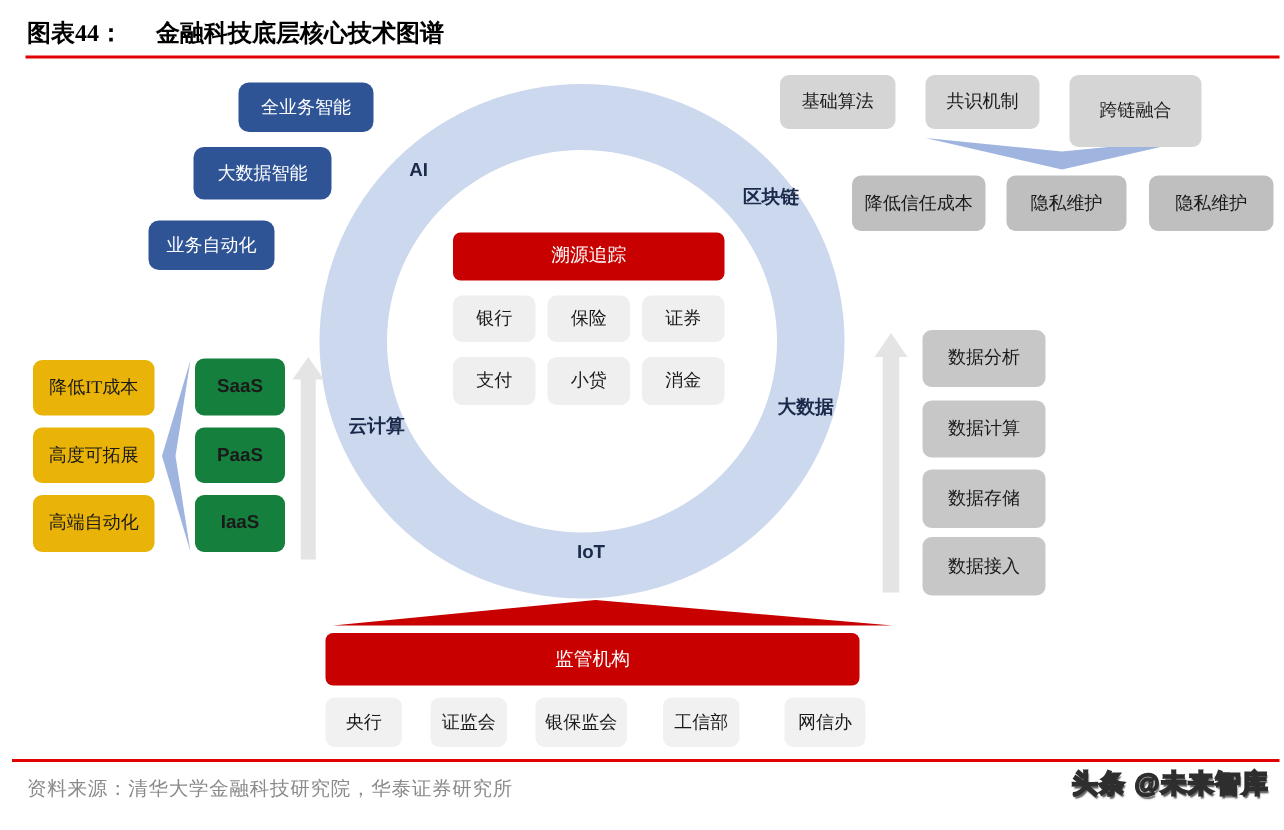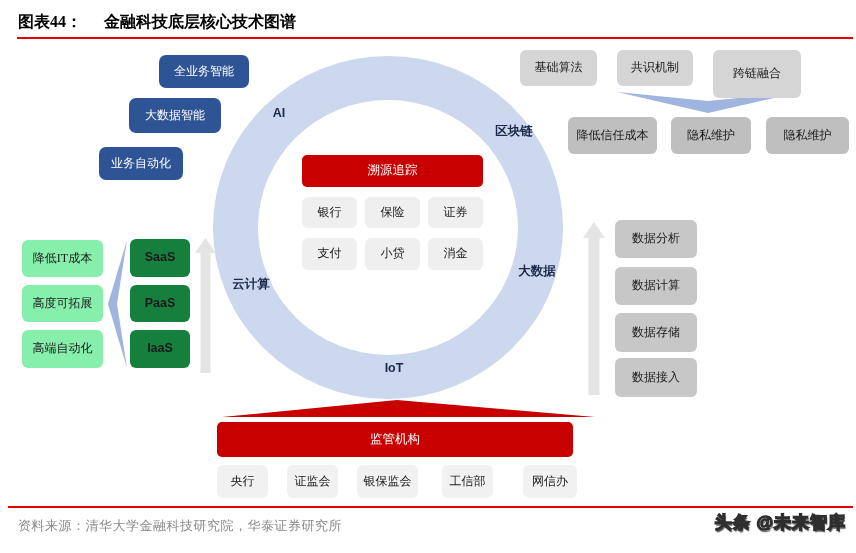--- a/index.html
+++ b/index.html
@@ -17,21 +17,21 @@
   .en{font-family:"Liberation Sans", sans-serif;}
   
   .box{
     position:absolute;border-radius:6px;display:flex;align-items:center;justify-content:center;
     font-size:12px;color:#1a1a1a;text-align:center;line-height:1.1;white-space:nowrap;
   }
   .navy{background:#2f5496;color:#ffffff;border-radius:7px;}
   .red{background:#c80000;color:#ffffff;border-radius:5px;font-size:12.5px;}
   .g-light{background:#d5d5d5;}
   .g-mid{background:#bfbfbf;}
-  .g-col{background:#86efac;}
+  .g-col{background:#eab308;}
   .g-layer{background:#15803d;font-weight:bold;font-size:12.5px;}
   .g-data{background:#c7c7c7;}
   .g-pale{background:#efefef;}
   .g-pale2{background:#f1f1f1;}
   .overlay{position:absolute;left:0;top:0;pointer-events:none;}
   .source{position:absolute;left:18px;top:517px;font-size:13px;color:#8a8a8a;letter-spacing:0.5px;}
   .watermark{
     position:absolute;right:10px;top:511px;font-family:"Liberation Sans", sans-serif;
     font-size:17px;font-weight:bold;color:#ffffff;letter-spacing:1px;
     -webkit-text-stroke:1.4px #2e2e2e;text-shadow:1px 2px 1px #555;

